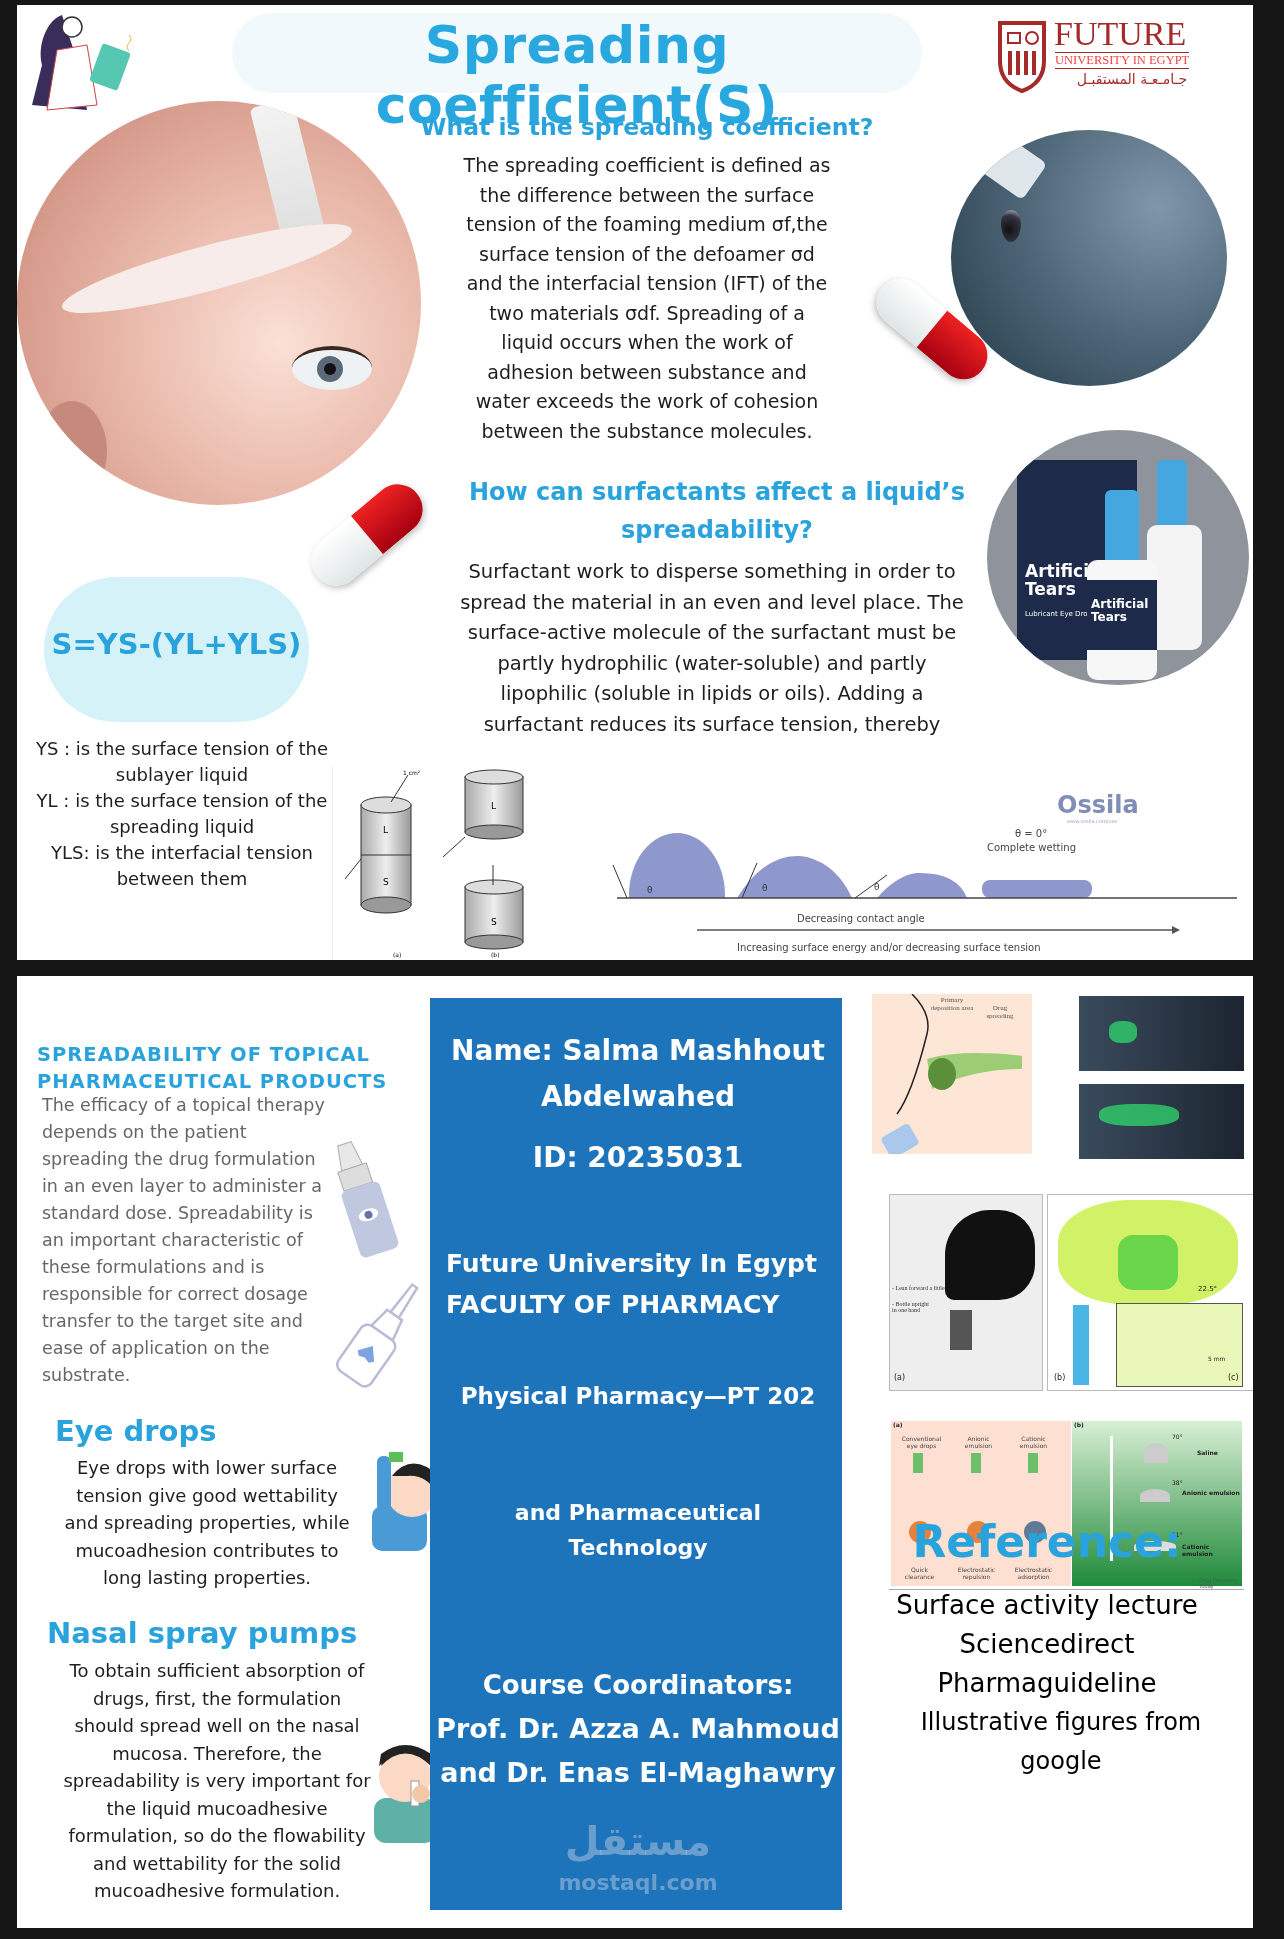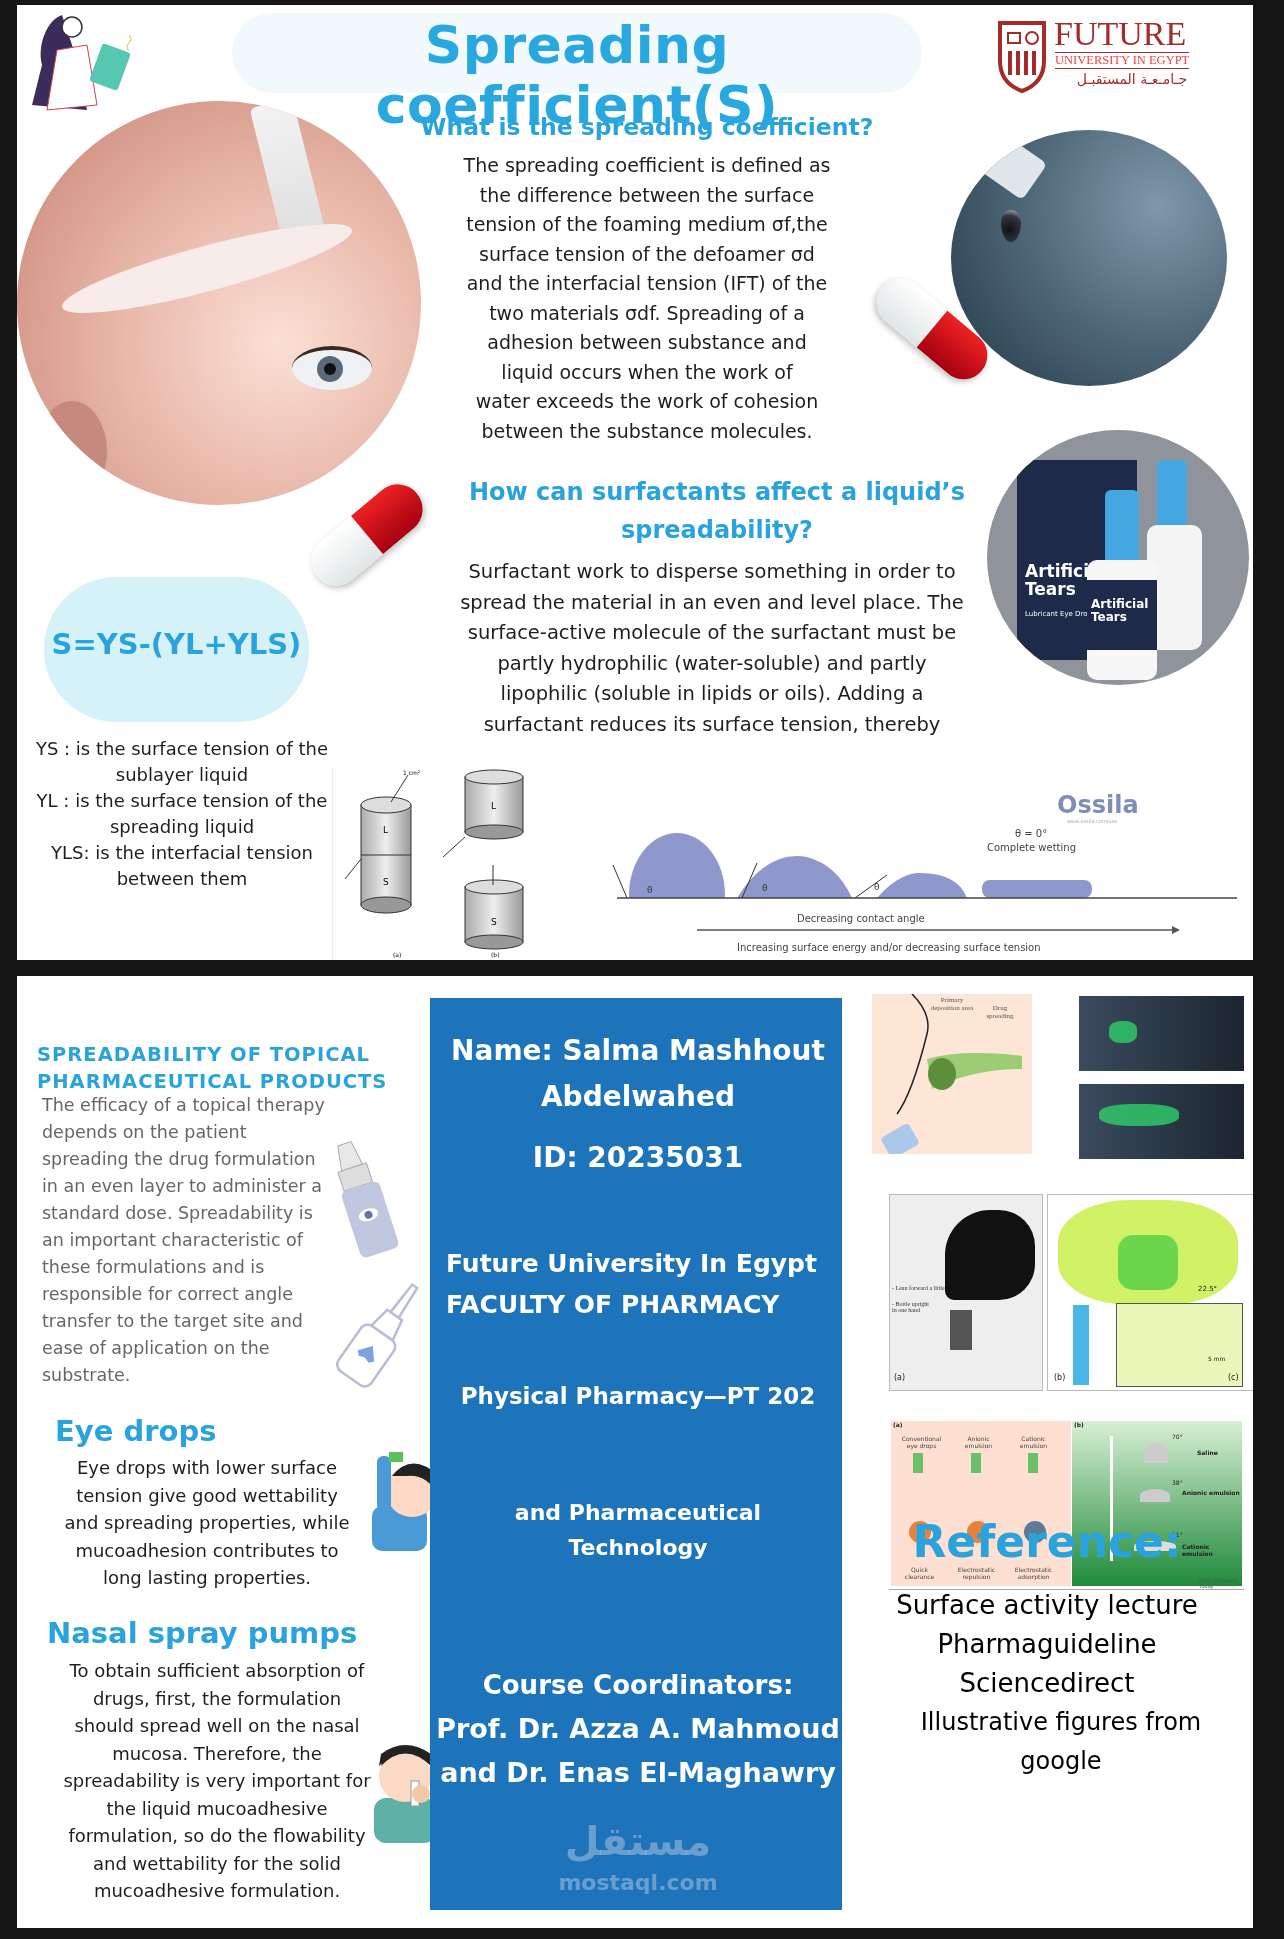--- a/index.html
+++ b/index.html
@@ -67,22 +67,22 @@
   </div>
 
   <div class="abs h2" style="left:380px;top:108px;width:500px;font-size:23.5px;">What is the spreading coefficient?</div>
   <div class="abs body-text" style="left:405px;top:146px;width:450px;">
     <div>The spreading coefficient is defined as</div>
     <div>the difference between the surface</div>
     <div>tension of the foaming medium σf,the</div>
     <div>surface tension of the defoamer σd</div>
     <div>and the interfacial tension (IFT) of the</div>
     <div>two materials σdf. Spreading of a</div>
+    <div>liquid occurs when the work of</div>
     <div>adhesion between substance and</div>
-    <div>liquid occurs when the work of</div>
     <div>water exceeds the work of cohesion</div>
     <div>between the substance molecules.</div>
   </div>
 
   <div class="abs" style="left:850px;top:300px;width:130px;height:48px;transform:rotate(40deg);border-radius:24px;overflow:hidden;box-shadow:0 3px 6px rgba(0,0,0,0.25);">
     <div style="float:left;width:50%;height:100%;background:linear-gradient(#ffffff,#dfe6e6);"></div>
     <div style="float:left;width:50%;height:100%;background:linear-gradient(#ee2222,#a50010);"></div>
   </div>
 
   <div class="abs circle" style="left:934px;top:125px;width:276px;height:256px;background:radial-gradient(circle at 75% 30%,#7f97aa 0%,#4d6677 50%,#233846 100%);">
@@ -205,21 +205,21 @@
     <div>PHARMACEUTICAL PRODUCTS</div>
   </div>
   <div class="abs topical-b">
     <div>The efficacy of a topical therapy</div>
     <div>depends on the patient</div>
     <div>spreading the drug formulation</div>
     <div>in an even layer to administer a</div>
     <div>standard dose. Spreadability is</div>
     <div>an important characteristic of</div>
     <div>these formulations and is</div>
-    <div>responsible for correct angle</div>
+    <div>responsible for correct dosage</div>
     <div>transfer to the target site and</div>
     <div>ease of application on the</div>
     <div>substrate.</div>
   </div>
 
   <svg class="abs" style="left:300px;top:160px;" width="90" height="125">
     <g transform="rotate(-18 45 62)">
       <path d="M38 5 L52 5 L56 30 L34 30 Z" fill="#e8e8e8" stroke="#aaa"></path>
       <rect x="30" y="30" width="30" height="20" fill="#ddd" stroke="#aaa"></rect>
       <rect x="26" y="50" width="40" height="70" rx="6" fill="#c0c8e0"></rect>
@@ -363,17 +363,17 @@
       <div class="abs" style="left:62px;top:120px;width:42px;height:10px;border-radius:50% 50% 0 0;background:#ddd;"></div>
       <div class="abs" style="left:100px;top:110px;font-size:6px;">21°</div>
       <div class="abs" style="left:110px;top:122px;font-size:6px;font-weight:bold;">Cationic emulsion</div>
     </div>
     <div class="abs" style="left:310px;top:158px;font-size:5px;font-style:italic;color:#555;">Drug Discovery Today</div>
   </div>
 
   <div class="abs ref-title">Reference:</div>
   <div class="abs ref-list">
     <div>Surface activity lecture</div>
+    <div>Sciencedirect</div>
     <div>Pharmaguideline</div>
-    <div>Sciencedirect</div>
     <div style="font-size:24px;margin-left:28px;">Illustrative figures from google</div>
   </div>
 </div>
 
 </body></html>

